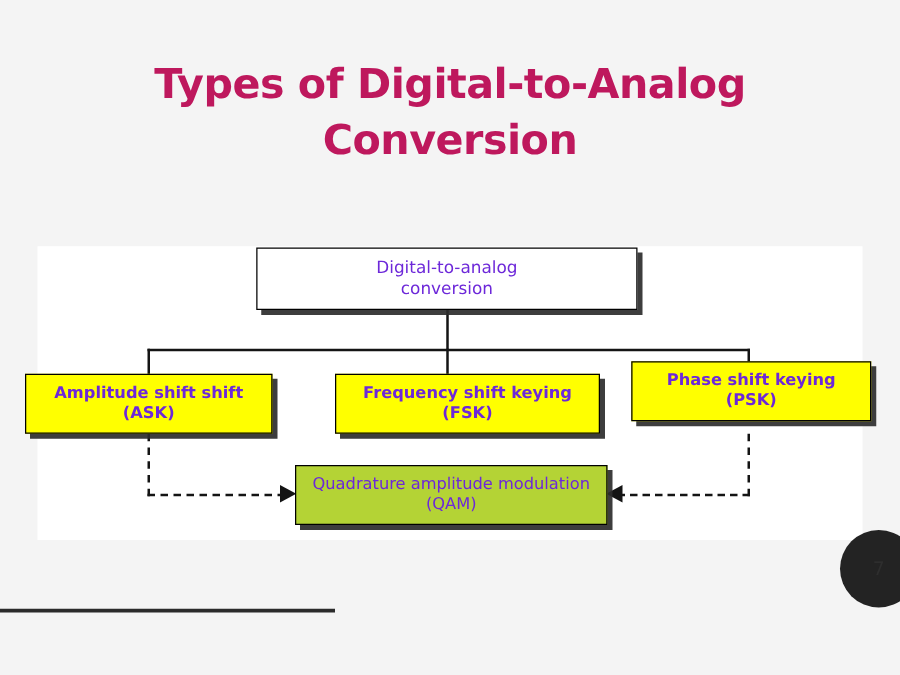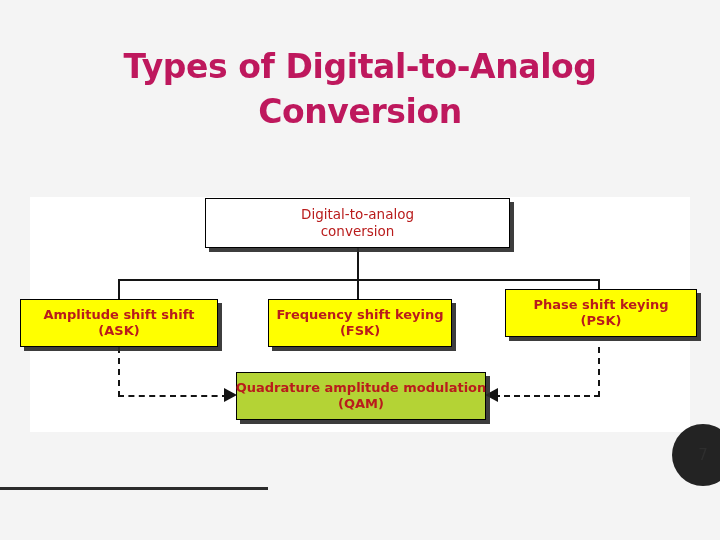--- a/index.html
+++ b/index.html
@@ -53,21 +53,21 @@
     position: absolute;
     box-sizing: border-box;
     border: 1.6px solid #000000;
     box-shadow: 4px 4px 0 0 rgba(45,45,45,0.92);
     display: flex;
     flex-direction: column;
     align-items: center;
     justify-content: center;
     text-align: center;
     font-family: "DejaVu Sans", sans-serif;
-    color: #b91c1c;
+    color: #6d28d9;
     z-index: 5;
   }
   .node .line1 { display: block; white-space: nowrap; }
   .node .line2 { display: block; white-space: nowrap; }
 
   #node-root {
     left: 205px;
     top: 198px;
     width: 305px;
     height: 50px;
@@ -78,31 +78,31 @@
   }
 
   .node-leaf {
     background: #ffff00;
     height: 48px;
     font-size: 13px;
     font-weight: bold;
     line-height: 16px;
   }
   #node-ask  { left: 20px;  top: 299px; width: 198px; }
-  #node-fsk  { left: 268px; top: 299px; width: 184px; }
+  #node-fsk  { left: 268px; top: 299px; width: 212px; }
   #node-psk  { left: 505px; top: 289px; width: 192px; text-align: right; }
 
   #node-qam {
     left: 236px;
     top: 372px;
     width: 250px;
     height: 48px;
     background: #b4d335;
     font-size: 13px;
-    font-weight: bold;
+    font-weight: normal;
     line-height: 16px;
   }
 
   
   .ln {
     position: absolute;
     background: #141414;
     z-index: 2;
   }
   

